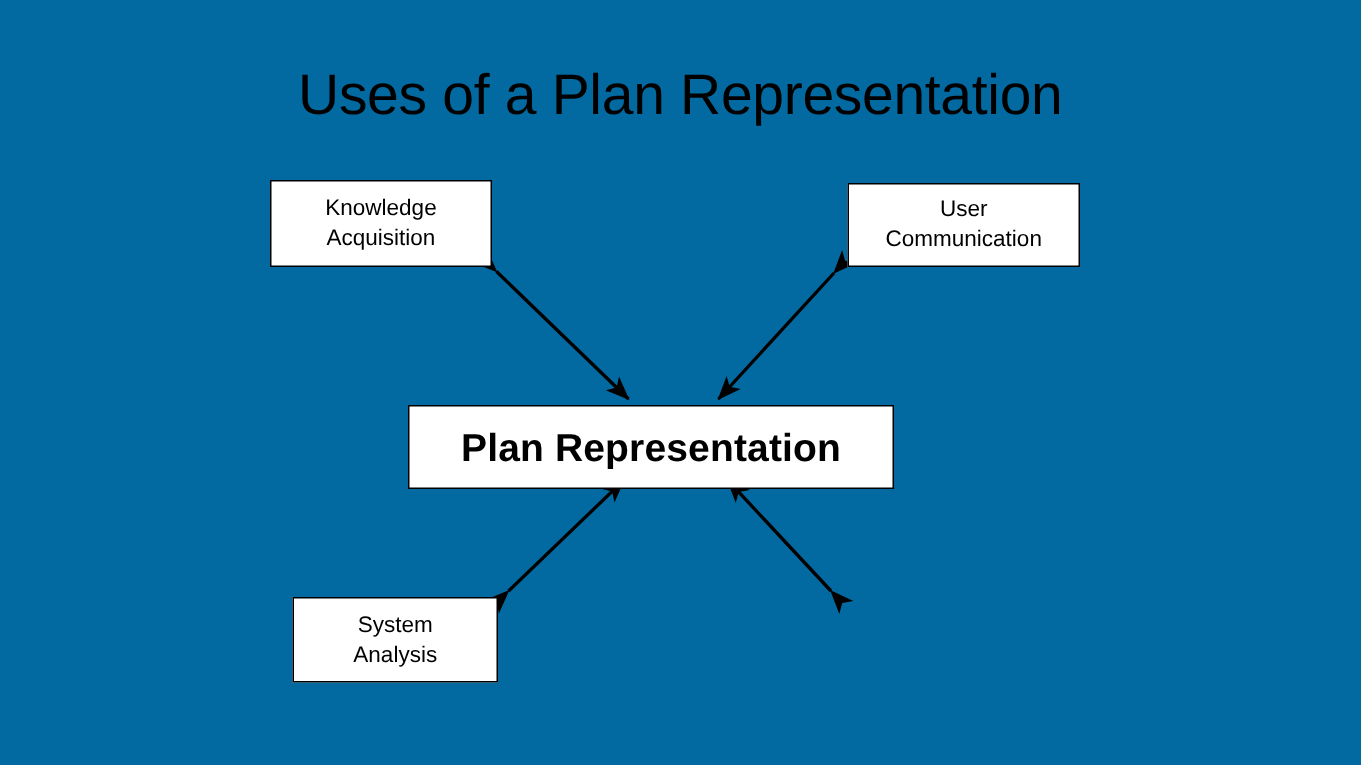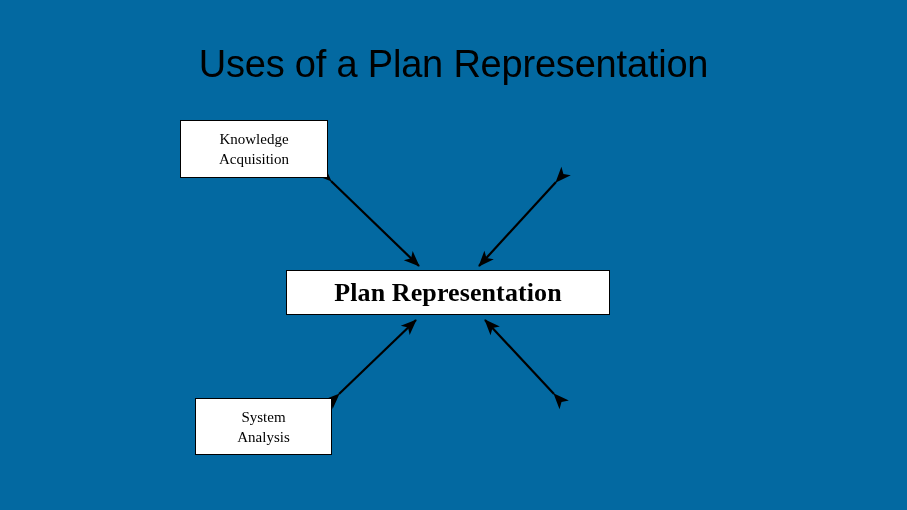--- a/index.html
+++ b/index.html
@@ -39,21 +39,20 @@
     display: flex;
     align-items: center;
     justify-content: center;
     text-align: center;
     color: #000000;
   }
   .node .node-label {
     display: block;
     white-space: pre-line;
     line-height: 20px;
-    font-family: Liberation Serif, serif;
   }
   .node-leaf {
     font-size: 15px;
   }
   .node-center {
     font-size: 26px;
     font-weight: bold;
     letter-spacing: 0.1px;
   }
   .node-center .node-label {
@@ -66,24 +65,24 @@
     width: 148px;
     height: 58px;
   }
   #node-user-communication {
     left: 565px;
     top: 122px;
     width: 155px;
     height: 56px;
   }
   #node-plan-representation {
-    left: 286px;
+    left: 272px;
     top: 270px;
     width: 324px;
-    height: 45px;
+    height: 56px;
     text-align: right;
   }
   #node-formal-analysis {
     left: 195px;
     top: 398px;
     width: 137px;
     height: 57px;
   }
   #node-system-manipulation {
     left: 565px;
@@ -124,20 +123,24 @@
     <line x1="339" y1="394" x2="416" y2="320" stroke="#000000" stroke-width="2.2" marker-start="url(#arrow-start)" marker-end="url(#arrow-end)"></line>
 
     <line x1="554" y1="394" x2="485" y2="320" stroke="#000000" stroke-width="2.2" marker-start="url(#arrow-start)" marker-end="url(#arrow-end)"></line>
   </svg>
 
   <div class="node node-leaf" id="node-knowledge-acquisition">
     <span class="node-label">Knowledge
 Acquisition</span>
   </div>
 
+  <div class="node node-leaf" id="node-user-communication">
+    <span class="node-label">User
+Communication</span>
+  </div>
 
   <div class="node node-center" id="node-plan-representation">
     <span class="node-label">Plan Representation</span>
   </div>
 
   <div class="node node-leaf" id="node-formal-analysis">
     <span class="node-label">System
 Analysis</span>
   </div>
 

